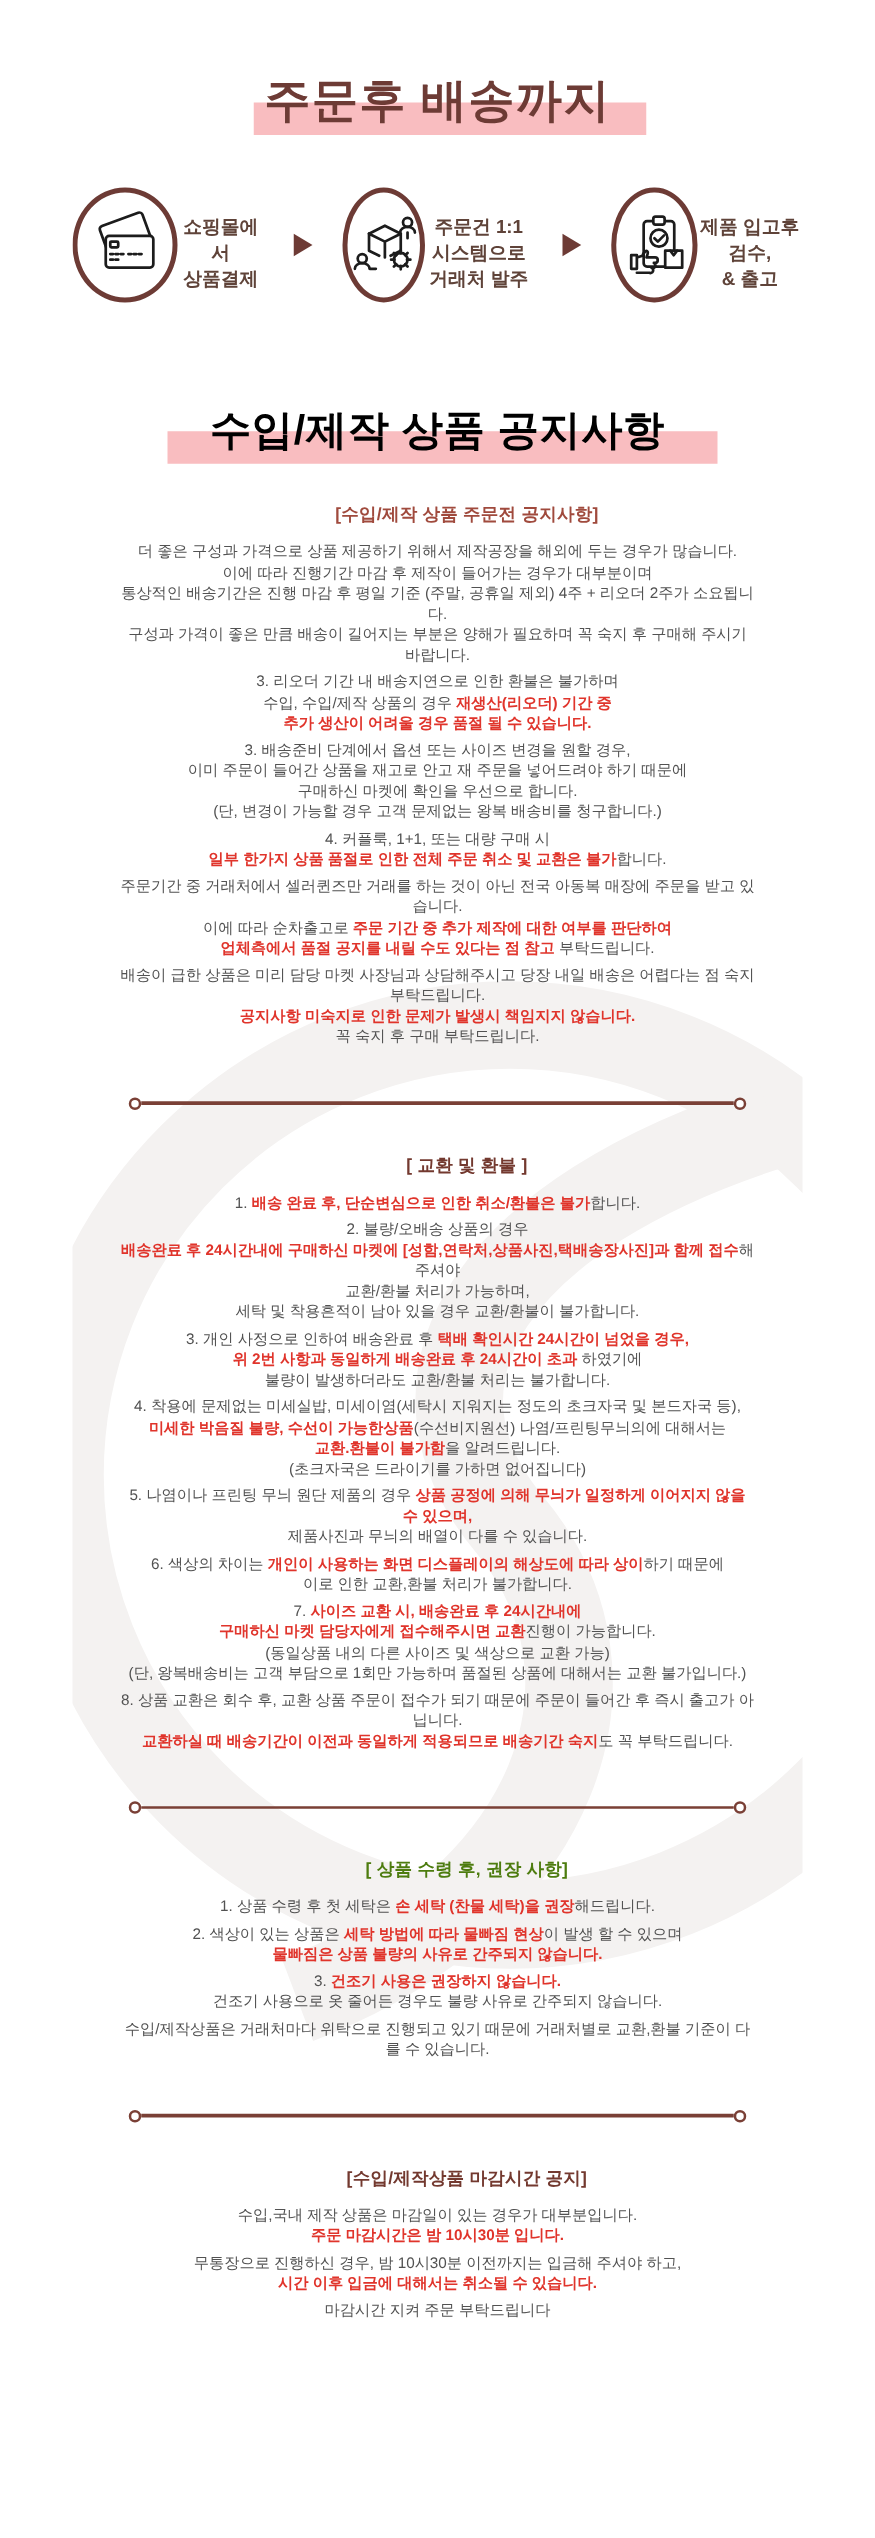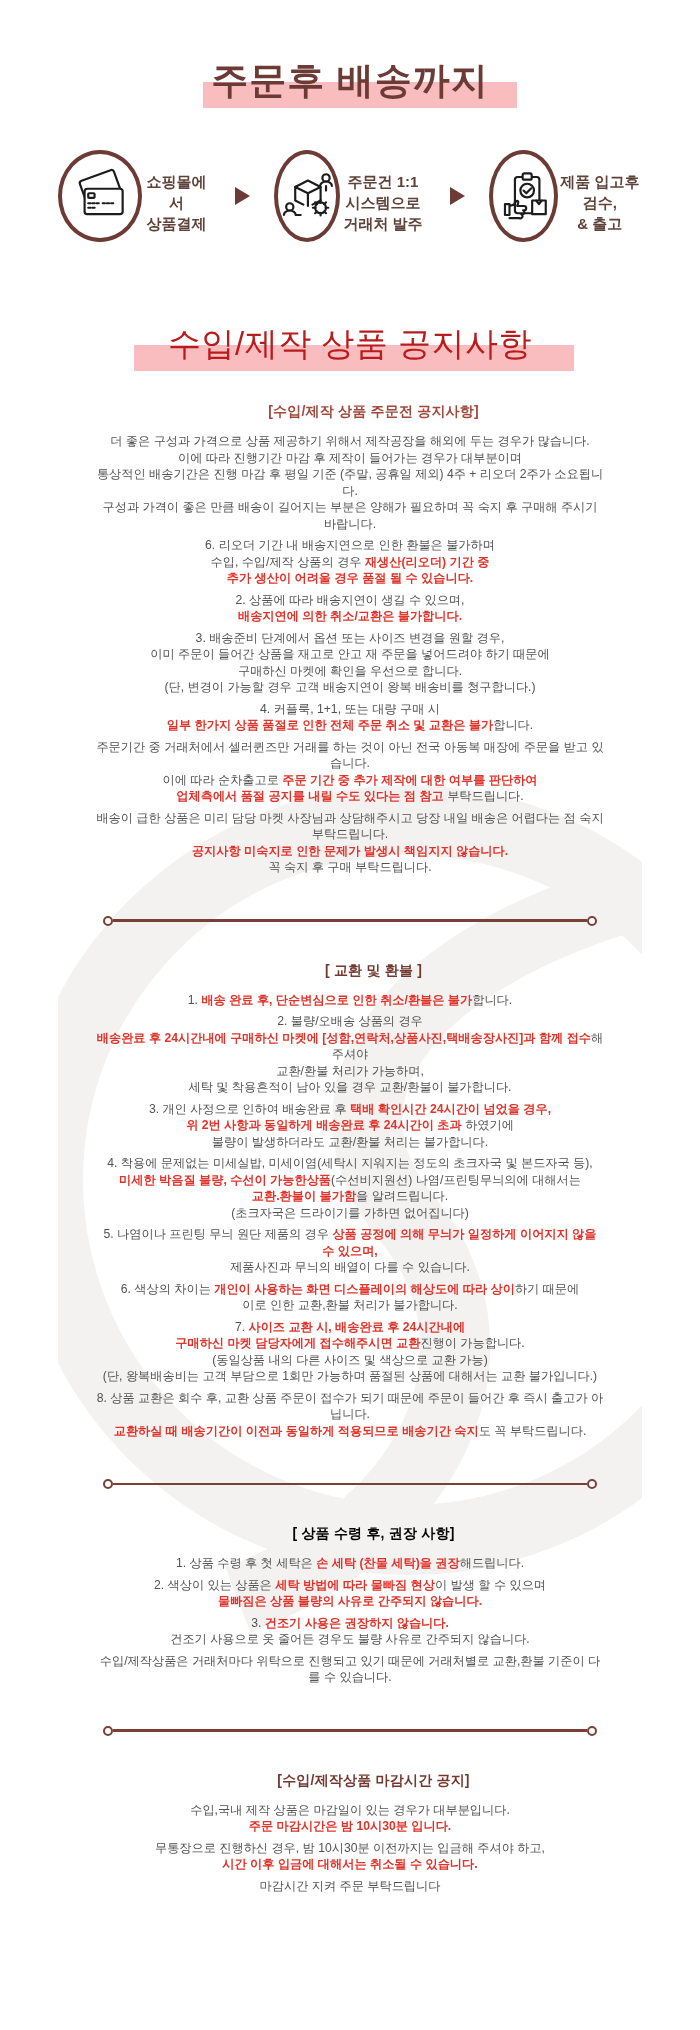--- a/index.html
+++ b/index.html
@@ -6,21 +6,21 @@
   body { margin:0; background:#ffffff; }
   .page {
     position:relative; width:584px; height:2030px; margin:0 auto;
     background:#fff; overflow:hidden;
     font-family:"Liberation Sans", sans-serif;
   }
   .watermark { position:absolute; left:-80px; top:540px; z-index:0; pointer-events:none; }
   .content { position:relative; z-index:1; }
 
   .title1 { text-align:center; margin:56px 0 0; font-size:37px; font-weight:800; color:#6d3b35; letter-spacing:1px; }
-  .title2 { text-align:center; margin:80px 0 0; font-size:33px; font-weight:400; color:#b91c1c; letter-spacing:0.5px; }
+  .title2 { text-align:center; margin:80px 0 0; font-size:33px; font-weight:700; color:#000000; letter-spacing:0.5px; }
   .hl { position:relative; display:inline-block; z-index:0; }
   .hl::after { content:""; position:absolute; z-index:-1; background:#f9bdc0; left:-8px; right:-28px; top:52%; height:52%; }
   .title2 .hl::after { left:-34px; right:-42px; top:50%; height:58%; }
 
   .steps { display:flex; justify-content:center; align-items:flex-start; gap:24px; margin-top:44px; }
   .step { display:flex; align-items:center; width:176px; }
   .step-circle { width:92px; height:92px; border:4px solid #6d3b35; border-radius:50%;
     display:flex; align-items:center; justify-content:center; background:#fff; }
   .step-label { margin-top:12px; text-align:center; font-size:15px; font-weight:700; color:#5f4339; line-height:1.4; }
   .arrow { width:0; height:0; border-left:15px solid #6d3b35; border-top:9px solid transparent;
@@ -99,23 +99,22 @@
           <div class="step-label">제품 입고후 검수,<br>&amp; 출고</div>
         </div>
       </div>
 
     <h2 class="title2"><span class="hl">수입/제작 상품 공지사항</span></h2>
 
     <div>
         <section class="notice-section">
           <div class="sec-header" style="color: rgb(160, 74, 61);">[수입/제작 상품 주문전 공지사항]</div>
           <p class="block"><span class="seg-dark">더 좋은 구성과 가격으로 상품 제공하기 위해서 제작공장을 해외에 두는 경우가 많습니다.</span><br><span class="seg-dark">이에 따라 진행기간 마감 후 제작이 들어가는 경우가 대부분이며</span><br><span class="seg-dark">통상적인 배송기간은 진행 마감 후 평일 기준 (주말, 공휴일 제외) 4주 + 리오더 2주가 소요됩니다.</span><br><span class="seg-dark">구성과 가격이 좋은 만큼 배송이 길어지는 부분은 양해가 필요하며 꼭 숙지 후 구매해 주시기 바랍니다.</span></p>
-          <p class="block"><span class="seg-dark">6. 리오더 기간 내 배송지연으로 인한 환불은 불가하며</span><br><span class="seg-dark">수입, 수입/제작 상품의 경우 </span><span class="seg-red">재생산(리오더) 기간 중</span><br><span class="seg-red">추가 생산이 어려울 경우 품절 될 수 있습니다.</span></p>
-          <p class="block"><span class="seg-dark">2. 상품에 따라 배송지연이 생길 수 있으며,</span><br><span class="seg-red">배송지연에 의한 취소/교환은 불가합니다.</span></p>
-          <p class="block"><span class="seg-dark">3. 배송준비 단계에서 옵션 또는 사이즈 변경을 원할 경우,</span><br><span class="seg-dark">이미 주문이 들어간 상품을 재고로 안고 재 주문을 넣어드려야 하기 때문에</span><br><span class="seg-dark">구매하신 마켓에 확인을 우선으로 합니다.</span><br><span class="seg-dark">(단, 변경이 가능할 경우 고객 배송지연이 왕복 배송비를 청구합니다.)</span></p>
+          <p class="block"><span class="seg-dark">3. 리오더 기간 내 배송지연으로 인한 환불은 불가하며</span><br><span class="seg-dark">수입, 수입/제작 상품의 경우 </span><span class="seg-red">재생산(리오더) 기간 중</span><br><span class="seg-red">추가 생산이 어려울 경우 품절 될 수 있습니다.</span></p>
+          <p class="block"><span class="seg-dark">3. 배송준비 단계에서 옵션 또는 사이즈 변경을 원할 경우,</span><br><span class="seg-dark">이미 주문이 들어간 상품을 재고로 안고 재 주문을 넣어드려야 하기 때문에</span><br><span class="seg-dark">구매하신 마켓에 확인을 우선으로 합니다.</span><br><span class="seg-dark">(단, 변경이 가능할 경우 고객 문제없는 왕복 배송비를 청구합니다.)</span></p>
           <p class="block"><span class="seg-dark">4. 커플룩, 1+1, 또는 대량 구매 시</span><br><span class="seg-red">일부 한가지 상품 품절로 인한 전체 주문 취소 및 교환은 불가</span><span class="seg-dark">합니다.</span></p>
           <p class="block"><span class="seg-dark">주문기간 중 거래처에서 셀러퀸즈만 거래를 하는 것이 아닌 전국 아동복 매장에 주문을 받고 있습니다.</span><br><span class="seg-dark">이에 따라 순차출고로 </span><span class="seg-red">주문 기간 중 추가 제작에 대한 여부를 판단하여</span><br><span class="seg-red">업체측에서 품절 공지를 내릴 수도 있다는 점 참고 </span><span class="seg-dark">부탁드립니다.</span></p>
           <p class="block"><span class="seg-dark">배송이 급한 상품은 미리 담당 마켓 사장님과 상담해주시고 당장 내일 배송은 어렵다는 점 숙지 부탁드립니다.</span><br><span class="seg-red">공지사항 미숙지로 인한 문제가 발생시 책임지지 않습니다.</span><br><span class="seg-dark">꼭 숙지 후 구매 부탁드립니다.</span></p>
         </section>
         <div class="divider">
           <span class="dot"></span>
           <span class="rule"></span>
           <span class="dot"></span>
         </div>
         <section class="notice-section">
@@ -128,21 +127,21 @@
           <p class="block"><span class="seg-dark">6. 색상의 차이는 </span><span class="seg-red">개인이 사용하는 화면 디스플레이의 해상도에 따라 상이</span><span class="seg-dark">하기 때문에</span><br><span class="seg-dark">이로 인한 교환,환불 처리가 불가합니다.</span></p>
           <p class="block"><span class="seg-dark">7. </span><span class="seg-red">사이즈 교환 시, 배송완료 후 24시간내에</span><br><span class="seg-red">구매하신 마켓 담당자에게 접수해주시면 교환</span><span class="seg-dark">진행이 가능합니다.</span><br><span class="seg-dark">(동일상품 내의 다른 사이즈 및 색상으로 교환 가능)</span><br><span class="seg-dark">(단, 왕복배송비는 고객 부담으로 1회만 가능하며 품절된 상품에 대해서는 교환 불가입니다.)</span></p>
           <p class="block"><span class="seg-dark">8. 상품 교환은 회수 후, 교환 상품 주문이 접수가 되기 때문에 주문이 들어간 후 즉시 출고가 아닙니다.</span><br><span class="seg-red">교환하실 때 배송기간이 이전과 동일하게 적용되므로 배송기간 숙지</span><span class="seg-dark">도 꼭 부탁드립니다.</span></p>
         </section>
         <div class="divider">
           <span class="dot"></span>
           <span class="rule"></span>
           <span class="dot"></span>
         </div>
         <section class="notice-section">
-          <div class="sec-header" style="color: #000000;">[ 상품 수령 후, 권장 사항]</div>
+          <div class="sec-header" style="color: #4d7c0f;">[ 상품 수령 후, 권장 사항]</div>
           <p class="block"><span class="seg-dark">1. 상품 수령 후 첫 세탁은 </span><span class="seg-red">손 세탁 (찬물 세탁)을 권장</span><span class="seg-dark">해드립니다.</span></p>
           <p class="block"><span class="seg-dark">2. 색상이 있는 상품은 </span><span class="seg-red">세탁 방법에 따라 물빠짐 현상</span><span class="seg-dark">이 발생 할 수 있으며</span><br><span class="seg-red">물빠짐은 상품 불량의 사유로 간주되지 않습니다.</span></p>
           <p class="block"><span class="seg-dark">3. </span><span class="seg-red">건조기 사용은 권장하지 않습니다.</span><br><span class="seg-dark">건조기 사용으로 옷 줄어든 경우도 불량 사유로 간주되지 않습니다.</span></p>
           <p class="block"><span class="seg-dark">수입/제작상품은 거래처마다 위탁으로 진행되고 있기 때문에 거래처별로 교환,환불 기준이 다를 수 있습니다.</span></p>
         </section>
         <div class="divider">
           <span class="dot"></span>
           <span class="rule"></span>
           <span class="dot"></span>
         </div>

